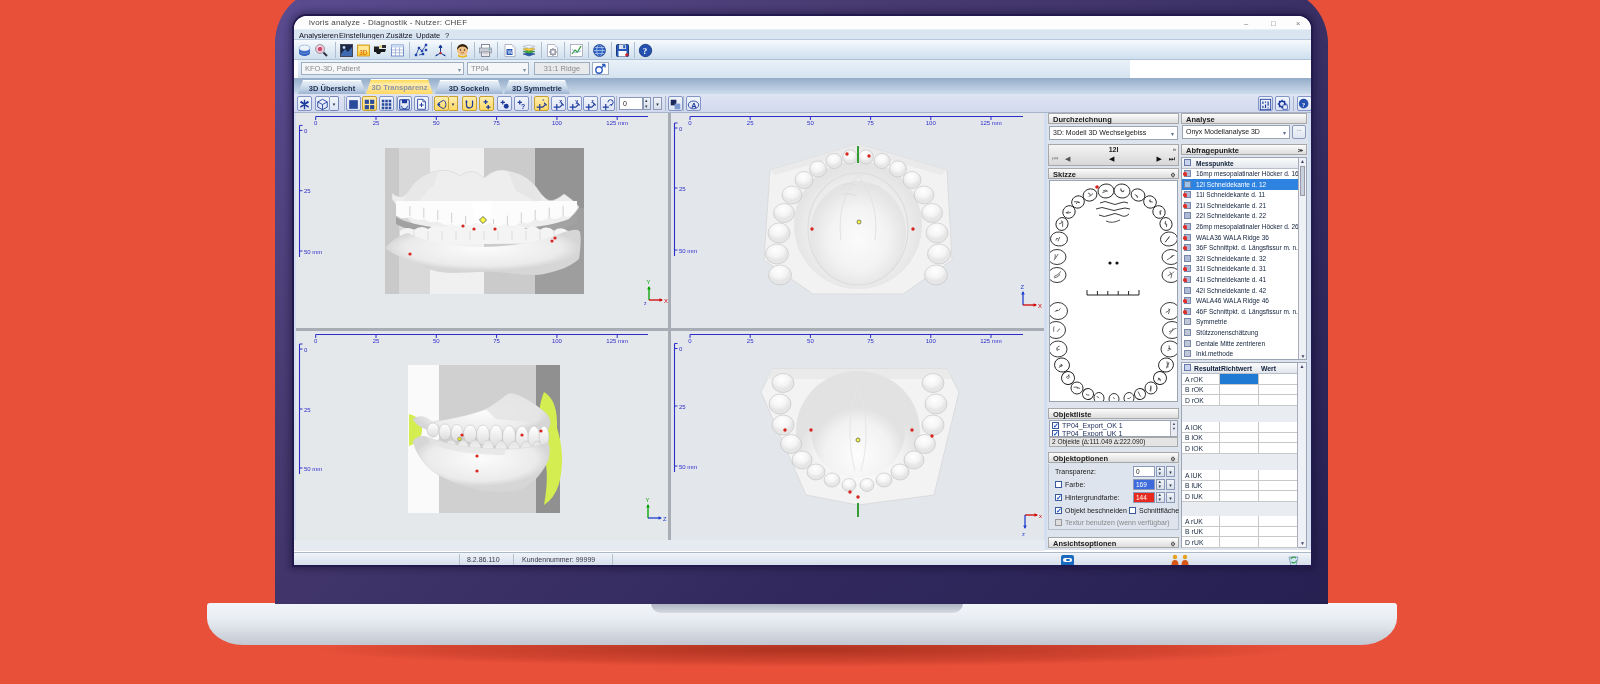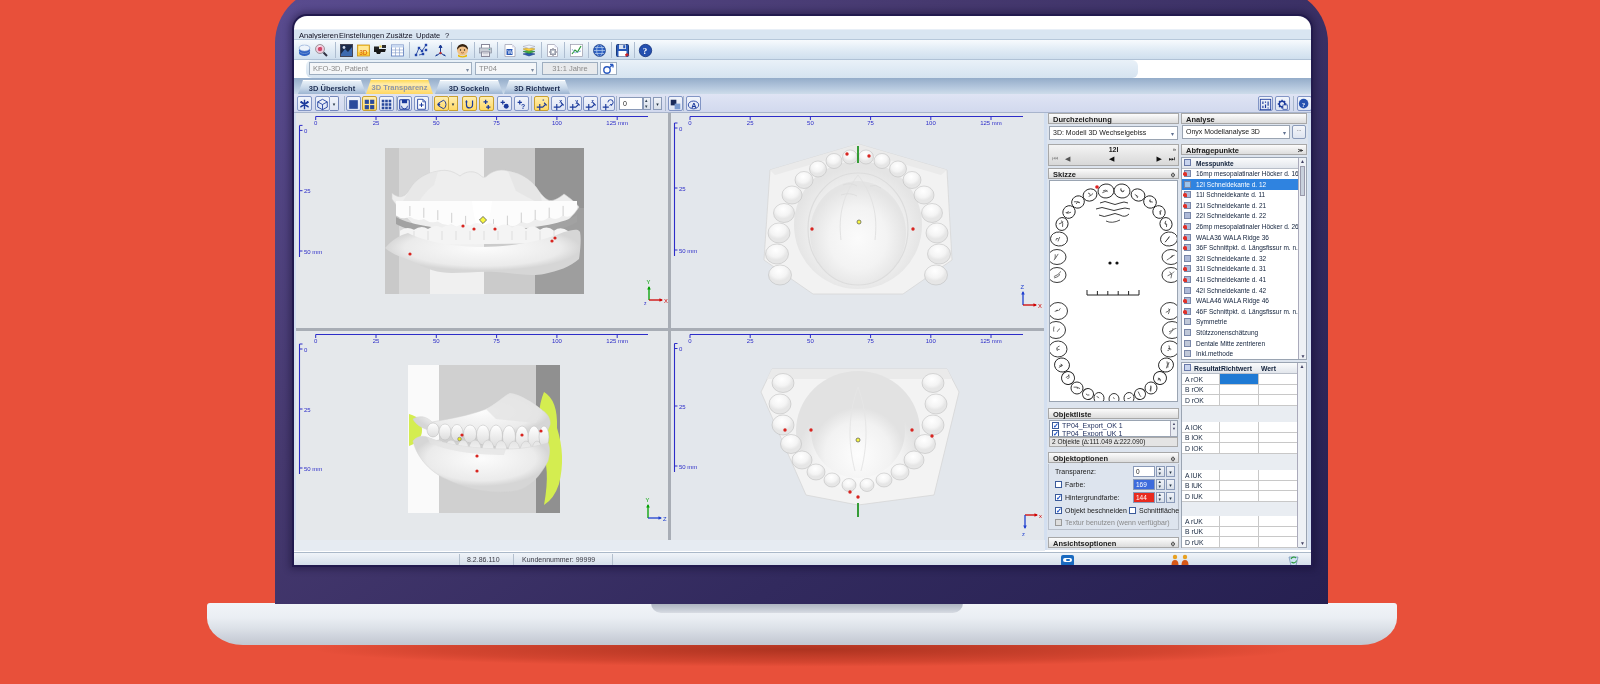--- a/index.html
+++ b/index.html
@@ -24,22 +24,22 @@
   
   #titlebar { left:0; top:0; width:1017px; height:13px; background:#fdfdfd; }
   #titlebar .t { position:absolute; left:15px; top:2px; font-size:8px; color:#454545; letter-spacing:.2px;}
   .winbtn { position:absolute; top:2.5px; color:#777; font-size:7.5px; }
   #menubar { left:0; top:13px; width:1017px; height:10px; background:#d9e5f1; border-top:1px solid #e8eff7;}
   #menubar span { position:absolute; top:1px; font-size:7.5px; color:#101020; }
   #menubar u { text-decoration:underline; }
   #toolbar1 { left:0; top:23px; width:1017px; height:21px;
     background:linear-gradient(180deg,#f7fafd 0%, #e3edf6 45%, #cfdfee 100%);
     border-top:1px solid #b7c8da; border-bottom:1px solid #b0c2d6; }
-  #comborow { left:12px; top:44px; width:832px; height:18px;
-    background:linear-gradient(180deg,#e9f1f8 0%, #d5e3f0 100%);border-radius:6px; }
+  #comborow { left:4px; top:44px; width:832px; height:18px;
+    background:linear-gradient(180deg,#e9f1f8 0%, #d5e3f0 100%); }
   .combo { position:absolute; top:2px; height:13px; background:#f4f6f8; border:1px solid #9eaec0;
     font-size:7.5px; color:#8a8a8a; padding:1px 3px; }
   .combo .arr { position:absolute; right:2px; top:3px; font-size:6px; color:#7a8aa0; }
   #tabrow { left:0; top:62px; width:1017px; height:16px;
     background:linear-gradient(180deg,#94acc9 0%, #b5c8de 60%, #cddcea 100%); }
   .tab { position:absolute; bottom:0; height:14px; font-size:7.5px; font-weight:bold; color:#1c2c50;
     text-align:center; background:linear-gradient(180deg,#e9f1f8 0%, #c6d6e8 55%, #9db5d2 100%);
     clip-path:polygon(5px 0, calc(100% - 5px) 0, 100% 100%, 0 100%);
     padding-top:3px; border-top:1px solid #fff; }
   .tab.sel { background:linear-gradient(180deg,#ffda55 0%, #ffeca9 30%, #ffe187 70%, #ffd761 100%);
@@ -87,20 +87,26 @@
   .trow .c1 { position:absolute; left:37px; top:0; width:39px; height:100%; border-left:1px solid #c8c8c8; }
   .trow .c2 { position:absolute; left:76px; top:0; width:40px; height:100%; border-left:1px solid #c8c8c8; }
 </style>
 </head>
 <body>
 <div class="abs" id="shadow"></div>
 <div class="abs" id="base"></div>
 <div class="abs" id="notch"></div>
 <div class="abs" id="bezel"></div>
 <div class="abs" id="screen">
+  <div class="abs" id="titlebar">
+    <span class="t">ivoris analyze - Diagnostik - Nutzer: CHEF</span>
+    <span class="winbtn" style="left:950px">–</span>
+    <span class="winbtn" style="left:977px">□</span>
+    <span class="winbtn" style="left:1002px">×</span>
+  </div>
   <div class="abs" id="menubar">
     <span style="left:5px"><u>A</u>nalysieren</span>
     <span style="left:45px"><u>E</u>instellungen</span>
     <span style="left:92px"><u>Z</u>usätze</span>
     <span style="left:122px"><u>U</u>pdate</span>
     <span style="left:151px"><u>?</u></span>
   </div>
   <div class="abs" id="toolbar1">
       <span class="abs" style="left:3px;top:2.5px;width:15px;height:15px;"><svg width="15" height="15" viewBox="0 0 15 15">
           <path d="M2,5 a5.5,3 0 0 1 11,0 v5 a5.5,3 0 0 1 -11,0 Z" fill="#2f62c4"></path>
@@ -213,30 +219,30 @@
       <span class="abs" style="left:203px;top:2px;width:1px;height:16px;background:#aebdd0;"></span>
       <span class="abs" style="left:246.5px;top:2px;width:1px;height:16px;background:#aebdd0;"></span>
       <span class="abs" style="left:270px;top:2px;width:1px;height:16px;background:#aebdd0;"></span>
       <span class="abs" style="left:293.5px;top:2px;width:1px;height:16px;background:#aebdd0;"></span>
       <span class="abs" style="left:316.5px;top:2px;width:1px;height:16px;background:#aebdd0;"></span>
       <span class="abs" style="left:339.5px;top:2px;width:1px;height:16px;background:#aebdd0;"></span>
     </div>
   <div class="abs" id="comborow">
     <div class="combo" style="left:3px;width:163px;">KFO-3D, Patient<span class="arr">▾</span></div>
     <div class="combo" style="left:169px;width:62px;">TP04<span class="arr">▾</span></div>
-    <div class="combo" style="left:236px;width:56px;background:#e8eaec;text-align:center;">31:1 Jahre</div>
+    <div class="combo" style="left:236px;width:56px;background:#e8eaec;text-align:center;">31:1 Ridge</div>
     <div class="combo" style="left:294px;width:17px;background:#fff;padding:0;text-align:center;"><svg width="13" height="12" viewBox="0 0 13 12">
           <circle cx="5" cy="7" r="3.2" fill="none" stroke="#2a5ac0" stroke-width="1.4"></circle>
           <path d="M7.5,4.5 L11,1.5 M11,1.5 h-3 M11,1.5 v3" stroke="#2a5ac0" stroke-width="1.3" fill="none"></path>
         </svg></div>
   </div>
   <div class="abs" id="tabrow">
     <div class="tab" style="left:4px;width:68px;">3D Übersicht</div>
     <div class="tab" style="left:141px;width:68px;">3D Sockeln</div>
-    <div class="tab" style="left:210px;width:66px;">3D Richtwert</div>
+    <div class="tab" style="left:210px;width:66px;">3D Symmetrie</div>
     <div class="tab sel" style="left:72px;width:67px;">3D Transparenz</div>
   </div>
   <div class="abs" id="toolbar2">
       <span class="tbtn" style="left:3px;width:15px;"><svg width="13" height="13" viewBox="0 0 15 15">
           <path d="M7.5,2 v11 M2.7,4.5 l9.6,6 M12.3,4.5 l-9.6,6 M3.5,9.8 l8,-5.6 M11.5,9.8 l-8,-5.6" stroke="#1b3a9c" stroke-width="1.6"></path>
         </svg></span>
       <span class="tbtn" style="left:21px;width:15px;"><svg width="13" height="13" viewBox="0 0 15 15">
           <path d="M7.5,1.5 L13,4.5 V10.5 L7.5,13.5 L2,10.5 V4.5 Z" fill="none" stroke="#1b3a9c" stroke-width="1"></path>
           <path d="M2,4.5 L7.5,7.5 L13,4.5 M7.5,7.5 V13.5" fill="none" stroke="#1b3a9c" stroke-width="1"></path>
         </svg></span>

